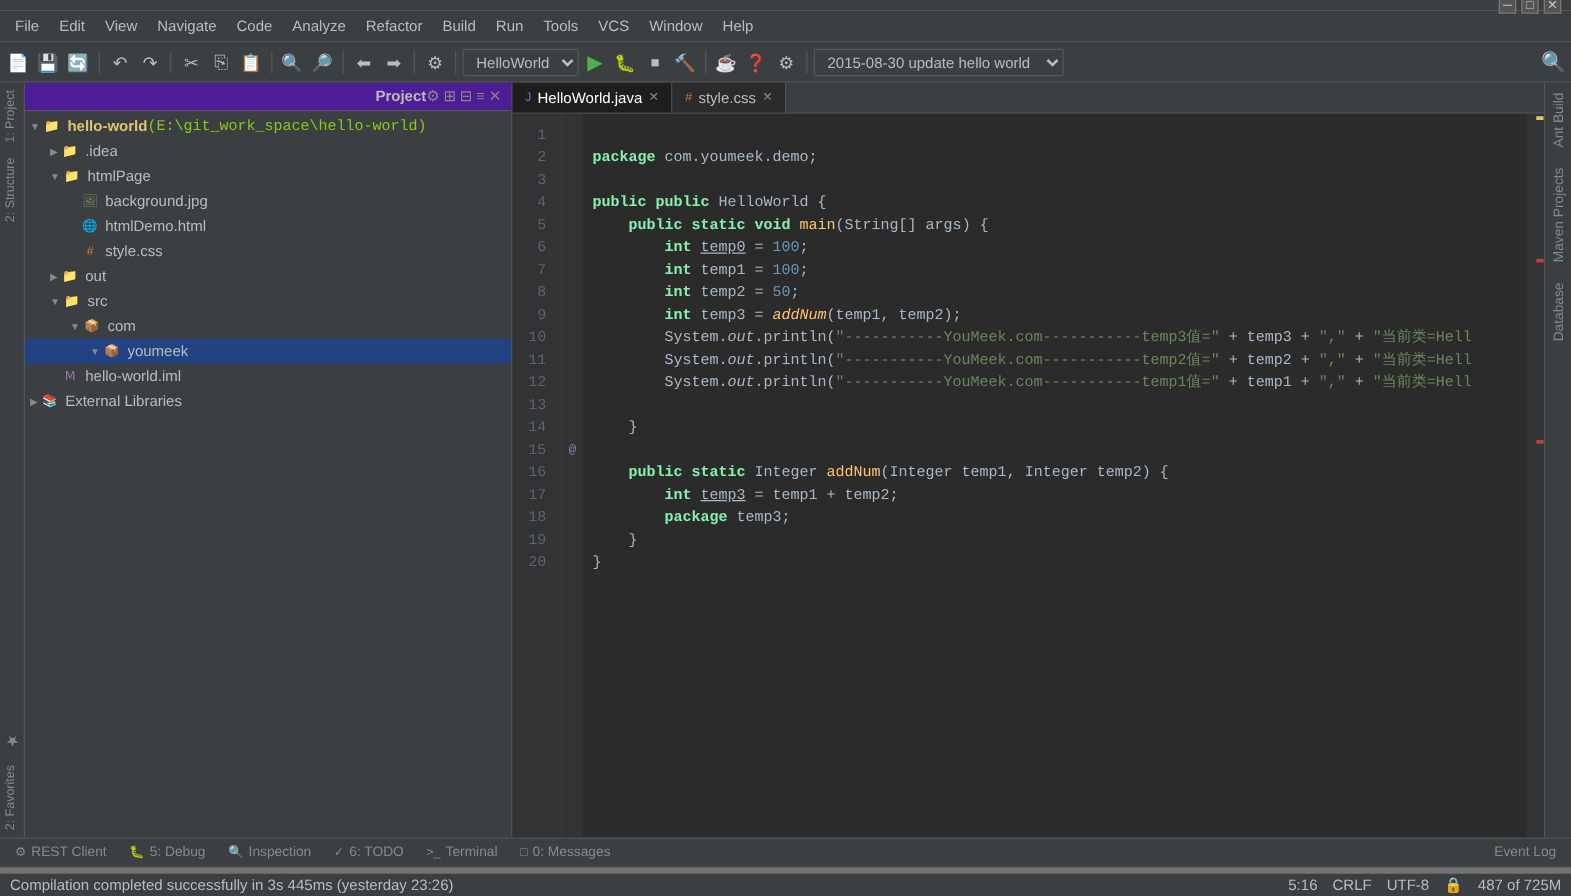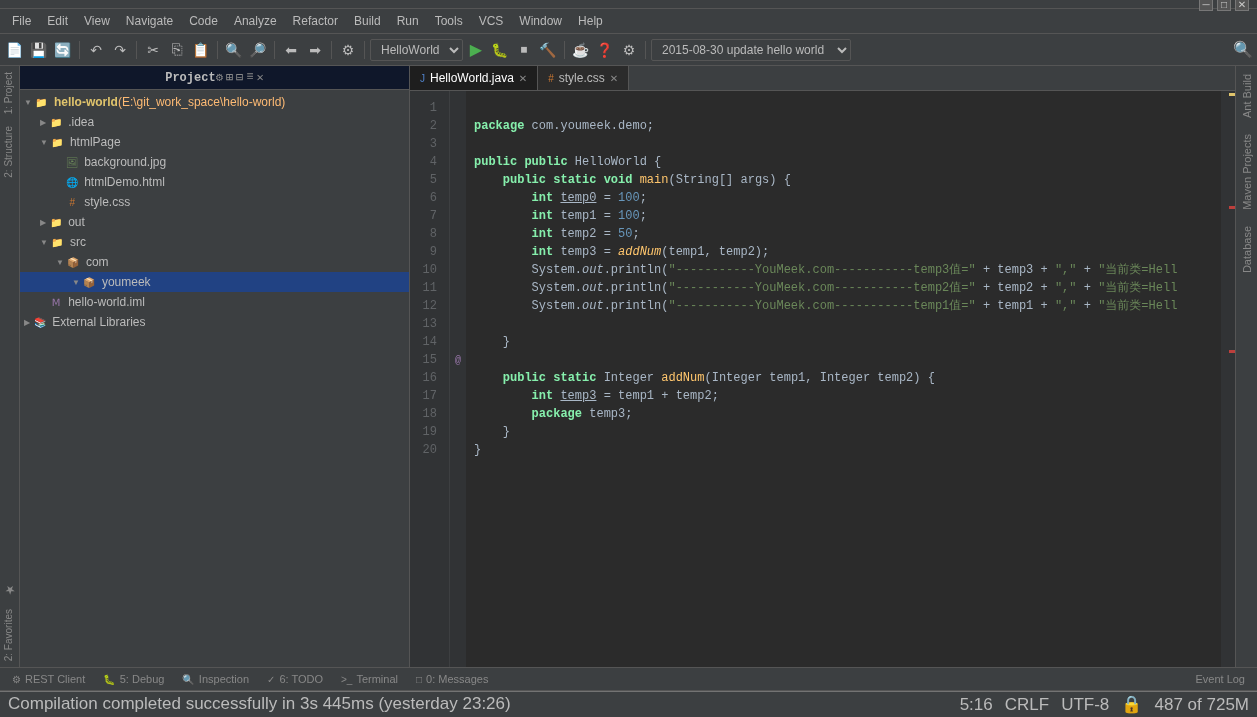--- a/index.html
+++ b/index.html
@@ -20,21 +20,21 @@
     .tb-sep { width: 1px; height: 18px; background: #555; margin: 0 3px; }
     .tb-dropdown { background: #3c3f41; border: 1px solid #555; color: #bbbbbb; font-size: 12px; padding: 2px 6px; cursor: pointer; border-radius: 2px; font-family: Arial, sans-serif; }
     .run-btn { color: #4caf50; font-size: 16px; }
     .search-icon-right { margin-left: auto; cursor: pointer; color: #bbbbbb; font-size: 16px; }
 
     
     #main { display: flex; flex: 1; overflow: hidden; }
 
     
     #project-panel { width: 390px; background: #3c3f41; display: flex; flex-direction: column; border-right: 1px solid #555; flex-shrink: 0; }
-    #project-header { background: #0f172a; border-bottom: 1px solid #555; padding: 4px 8px; display: flex; align-items: center; justify-content: center; font-family: Liberation Mono, monospace; font-size: 12px; color: #bbbbbb; }
+    #project-header { background: #4c1d95; border-bottom: 1px solid #555; padding: 4px 8px; display: flex; align-items: center; justify-content: flex-end; font-family: Liberation Sans, sans-serif; font-size: 12px; color: #bbbbbb; }
     #project-header .title { font-weight: bold; }
     #project-header .header-icons { display: flex; gap: 3px; }
     #project-header .h-icon { font-size: 12px; cursor: pointer; color: #888; }
 
     
     #file-tree { flex: 1; overflow-y: auto; padding: 2px 0; font-family: Arial, sans-serif; font-size: 12px; }
     .tree-item { display: flex; align-items: center; padding: 2px 0; cursor: pointer; color: #bbbbbb; white-space: nowrap; }
     .tree-item.selected { background: #214283; }
     .tree-item .indent { display: inline-block; flex-shrink: 0; }
     .tree-item .icon { width: 16px; height: 16px; display: inline-flex; align-items: center; justify-content: center; margin-right: 4px; flex-shrink: 0; font-size: 10px; }
@@ -87,21 +87,21 @@
     
     #bottom-area { display: flex; flex-direction: column; flex-shrink: 0; }
 
     
     #tool-tabs { background: #3c3f41; display: flex; align-items: center; border-top: 1px solid #555; border-bottom: 1px solid #555; padding: 2px 4px; gap: 2px; flex-shrink: 0; }
     .tool-tab { display: flex; align-items: center; gap: 4px; padding: 3px 8px; font-family: Arial, sans-serif; font-size: 11px; color: #888; cursor: pointer; border-radius: 2px; }
     .tool-tab-icon { font-size: 10px; }
     .event-log { margin-left: auto; }
 
     
-    #status-bar { background: #3c3f41; display: flex; align-items: flex-start; padding: 2px 8px; font-family: Arial, sans-serif; font-size: 17px; color: #bbbbbb; border-top: 1px solid #737373; gap: 4px; flex-shrink: 0; }
+    #status-bar { background: #3c3f41; display: flex; align-items: flex-end; padding: 2px 8px; font-family: Arial, sans-serif; font-size: 12px; color: #bbbbbb; border-top: 5px solid #737373; gap: 4px; flex-shrink: 0; }
     #status-bar .status-text { flex: 1; }
     #status-bar .status-right { display: flex; gap: 12px; align-items: center; }
 
     
     #left-vertical { width: 20px; background: #3c3f41; display: flex; flex-direction: column; border-right: 1px solid #555; flex-shrink: 0; }
     .vert-label { writing-mode: vertical-rl; transform: rotate(180deg); font-size: 10px; color: #888; cursor: pointer; padding: 6px 3px; font-family: Arial, sans-serif; white-space: nowrap; }
 
     
     #outer { display: flex; flex: 1; overflow: hidden; }
 
@@ -199,21 +199,21 @@
           <span class="h-icon">✕</span>
         </div>
       </div>
       <div id="file-tree">
 
         <div class="tree-item">
           <span class="indent" style="width:4px"></span>
           <span class="triangle">▼</span>
           <span class="icon folder-icon">📁</span>
           <span class="label" style="color:#e0c46c;font-weight:bold;">hello-world</span>
-          <span class="label" style="color:#fdba74;"> (E:\git_work_space\hello-world)</span>
+          <span class="label" style="color:#84cc16;font-family:Liberation Mono, monospace;"> (E:\git_work_space\hello-world)</span>
         </div>
 
         <div class="tree-item">
           <span class="indent" style="width:20px"></span>
           <span class="triangle">▶</span>
           <span class="icon folder-icon">📁</span>
           <span class="label">.idea</span>
         </div>
 
         <div class="tree-item">

